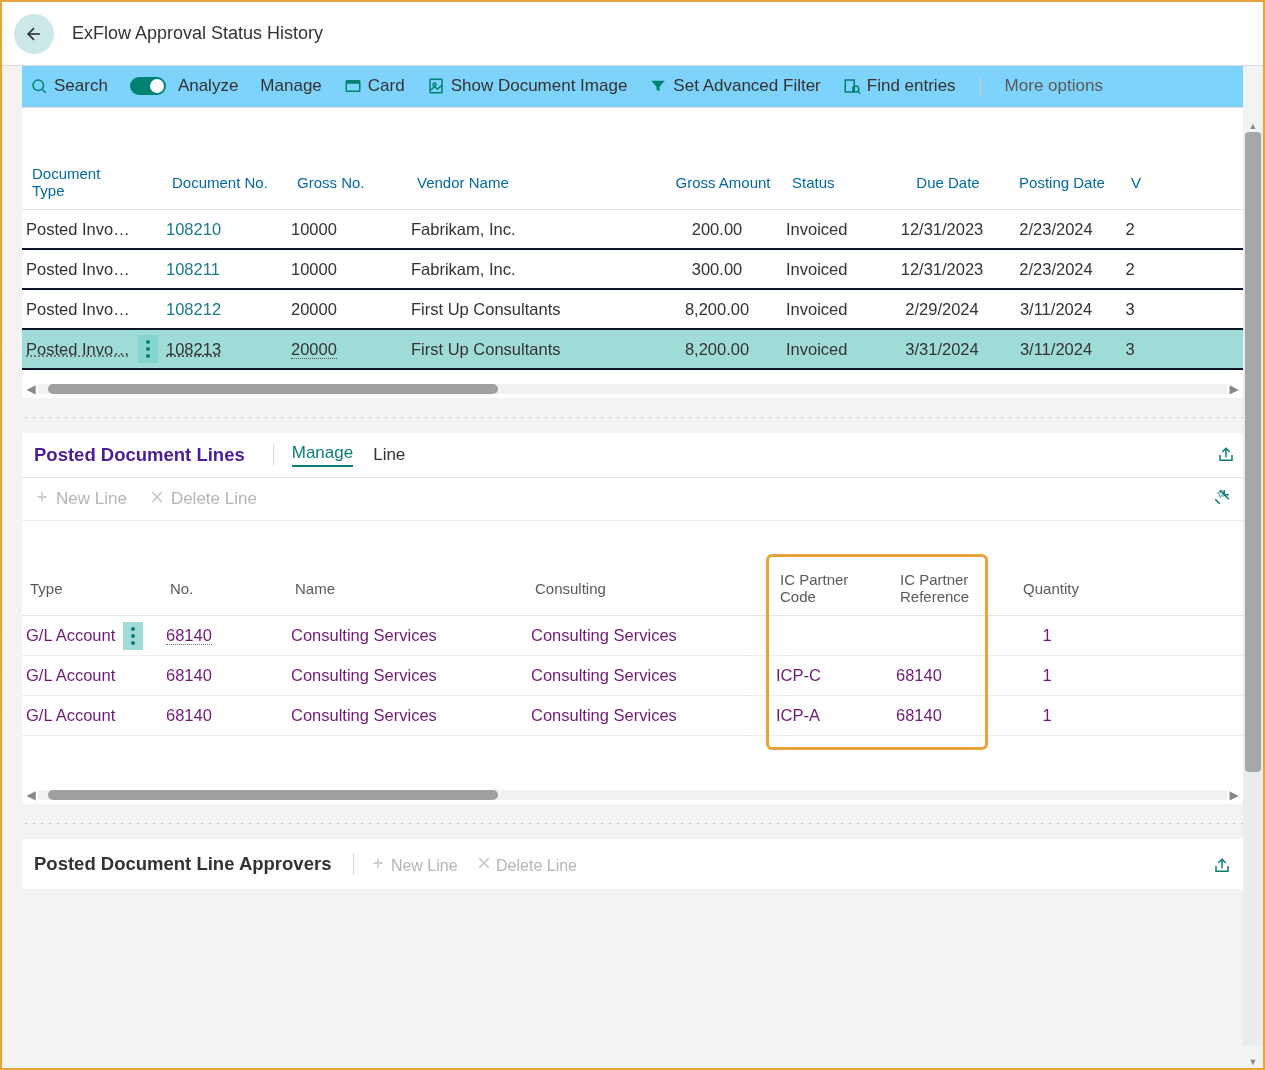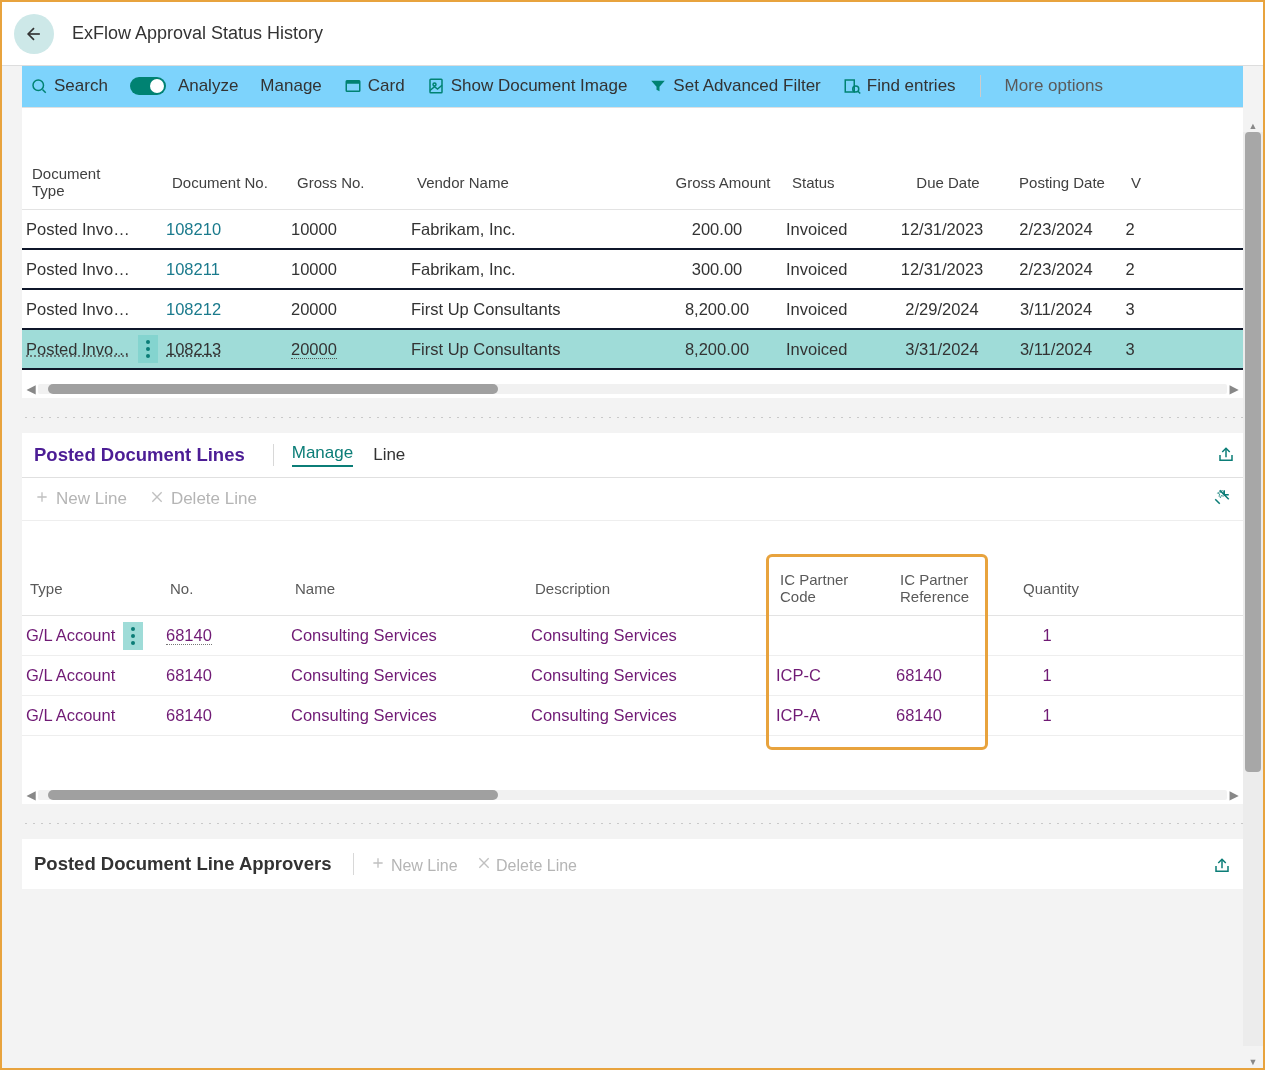--- a/index.html
+++ b/index.html
@@ -32,21 +32,21 @@
   .vscroll-track { flex:1; background:#ececec; position:relative; margin-top:54px; margin-bottom:10px;}
   .vscroll-thumb { position:absolute; top:0; left:2px; right:2px; height:640px; background:#a7a7a7; border-radius:4px;}
   .vscroll-arrow { height:12px; display:flex; align-items:center; justify-content:center; font-size:9px; color:#888;}
 
   
   .pane { background:#fff; padding:0;}
 
   
   .table-wrap { background:#fff; padding-top:48px;}
   .thead, .trow { display:grid; grid-template-columns: 140px 125px 120px 245px 130px 100px 120px 108px 40px; align-items:center; }
-  .thead { font-size:15px; color:#404040; padding:6px 6px; border-bottom:1px solid #e3e3e3;}
+  .thead { font-size:15px; color:#0369a1; padding:6px 6px; border-bottom:1px solid #e3e3e3;}
   .thead .cell { padding:4px 4px;}
   .thead .cell.two-line { line-height:1.1;}
   .right { text-align:center;}
   .trow { font-size:16.5px; color:#333; height:40px; border-bottom:2px solid #0f172a;}
   .trow .cell { padding:4px 4px; white-space:nowrap; overflow:hidden; text-overflow:ellipsis;}
   .trow.selected { background:#9fdcd8;}
   .trow.selected .cell.sel-opts { background:#84d4cf;}
   .link { color:#1a7a8c;}
   .trow.selected .dotted-u { border-bottom:1px dotted #555;}
   .trow.selected .link { color:#333; text-decoration:underline dotted;}
@@ -290,21 +290,21 @@
               <path d="M9 3 l12 12 M15 3 v6 h6 M9 21 l-6 -6"></path>
             </svg></span>
       </div>
 
       <div style="height:40px"></div>
 
       <div class="thead2" style="position:relative;">
         <div class="cell">Type</div>
         <div class="cell">No.</div>
         <div class="cell">Name</div>
-        <div class="cell">Description</div>
+        <div class="cell">Consulting</div>
         <div class="cell two-line"><span>IC Partner</span><br><span>Code</span></div>
         <div class="cell two-line"><span>IC Partner</span><br><span>Reference</span></div>
         <div class="cell right">Quantity</div>
       </div>
       <div id="line-rows" style="position:relative;">
         <div class="highlight-box" style="top:-62px; left:744px; width:222px; height:196px;"></div>
       <div class="trow2">
             <div class="cell" style="display:flex;align-items:center;gap:4px;">
               <span>G/L Account</span>
               <span class="cell sel-opts" style="width:20px;height:28px;margin-left:4px;">

